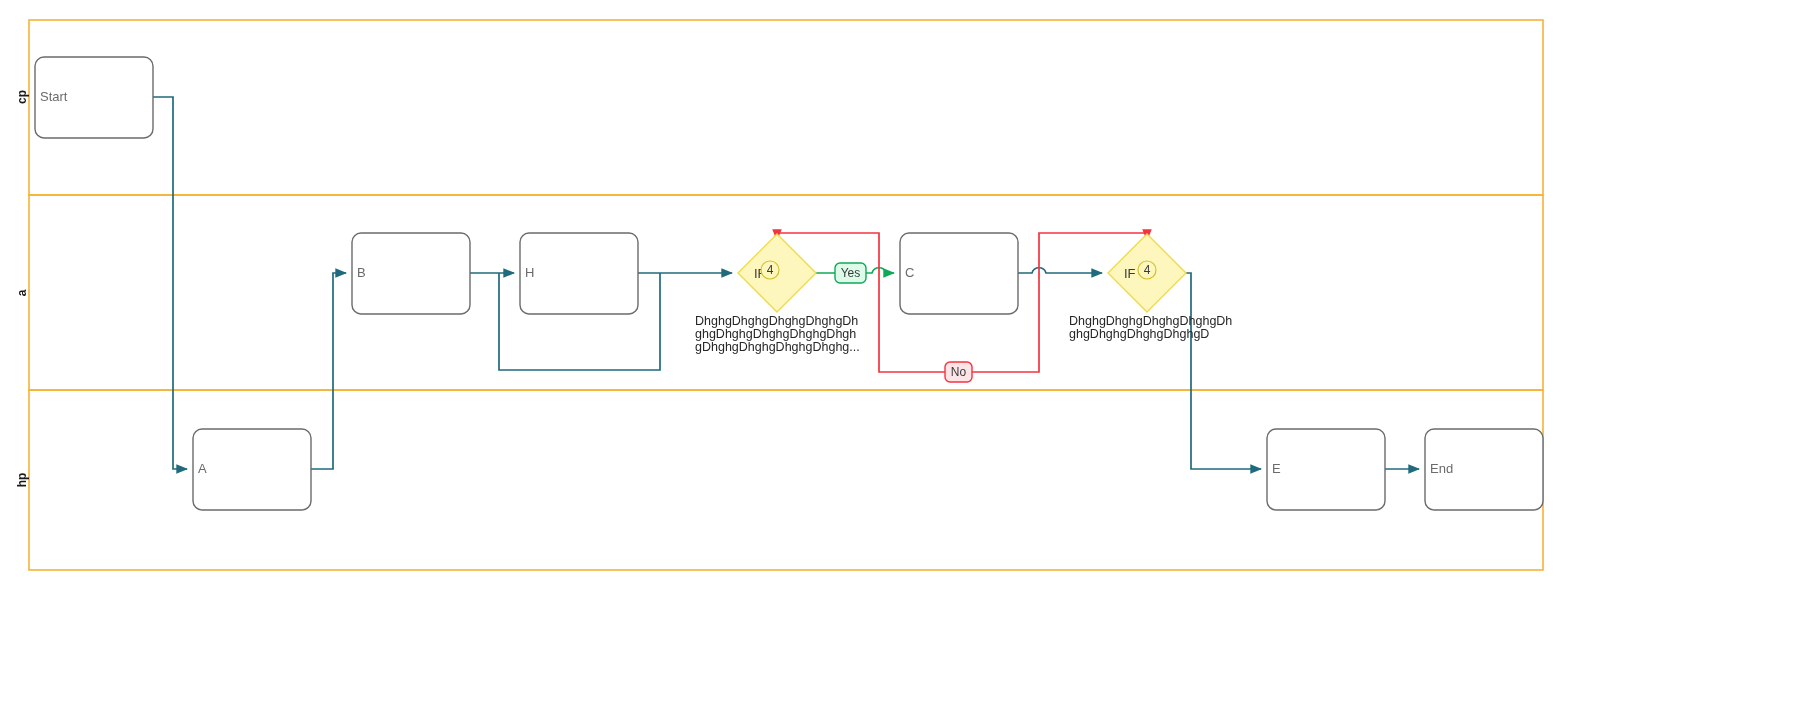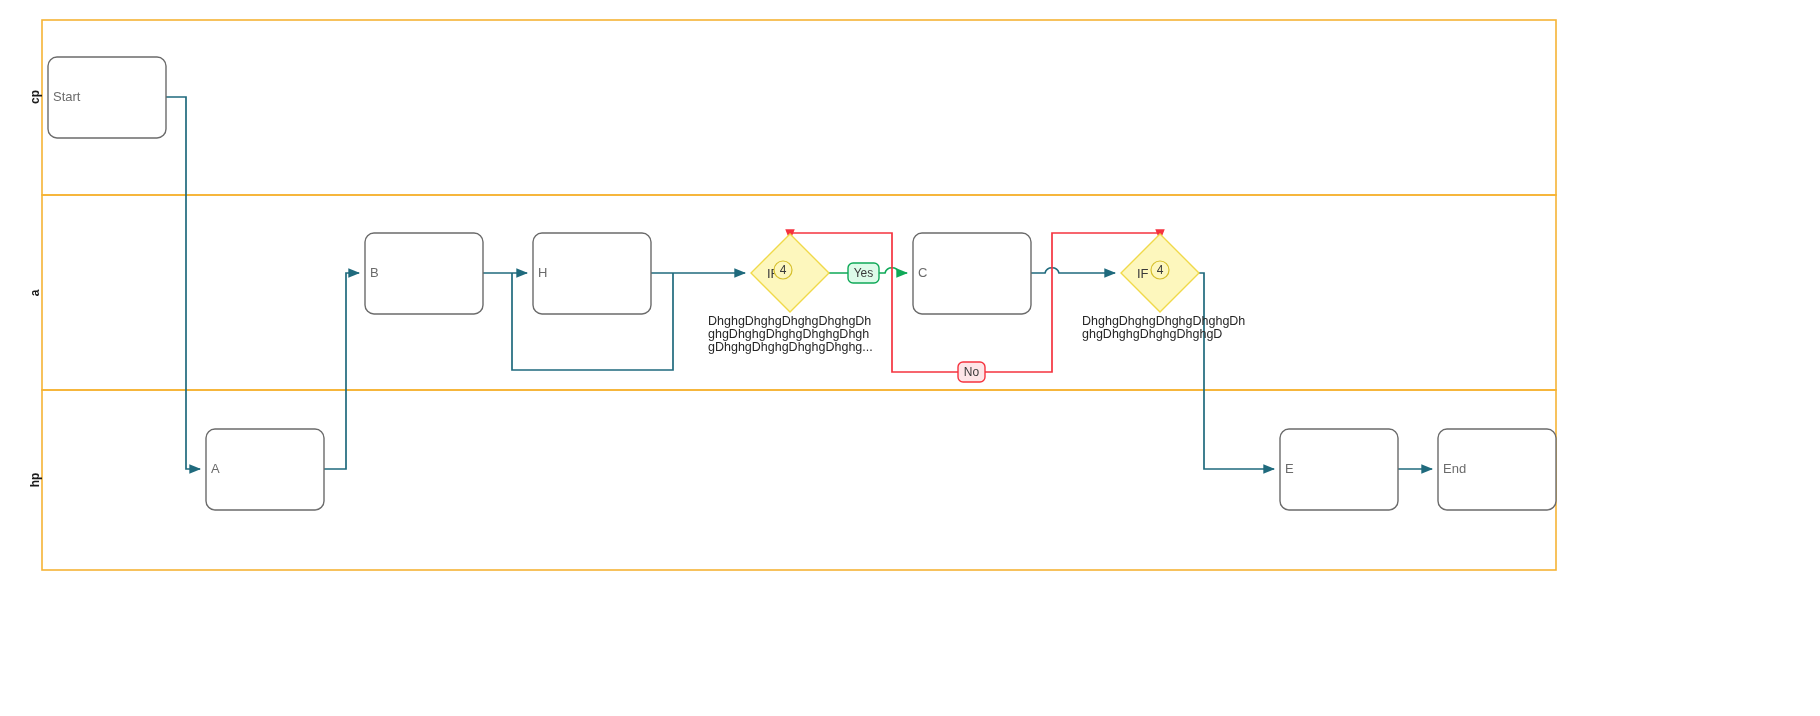--- a/index.html
+++ b/index.html
@@ -9,21 +9,21 @@
   }
   body {
     width: 1820px;
     height: 716px;
     font-family: "Liberation Sans", sans-serif;
     overflow: hidden;
     position: relative;
   }
   #canvas {
     position: absolute;
-    left: 16px;
+    left: 3px;
     top: 0;
     width: 1688px;
     height: 716px;
   }
   svg#diagram {
     display: block;
     width: 1820px;
     height: 716px;
   }
   .node-label {

